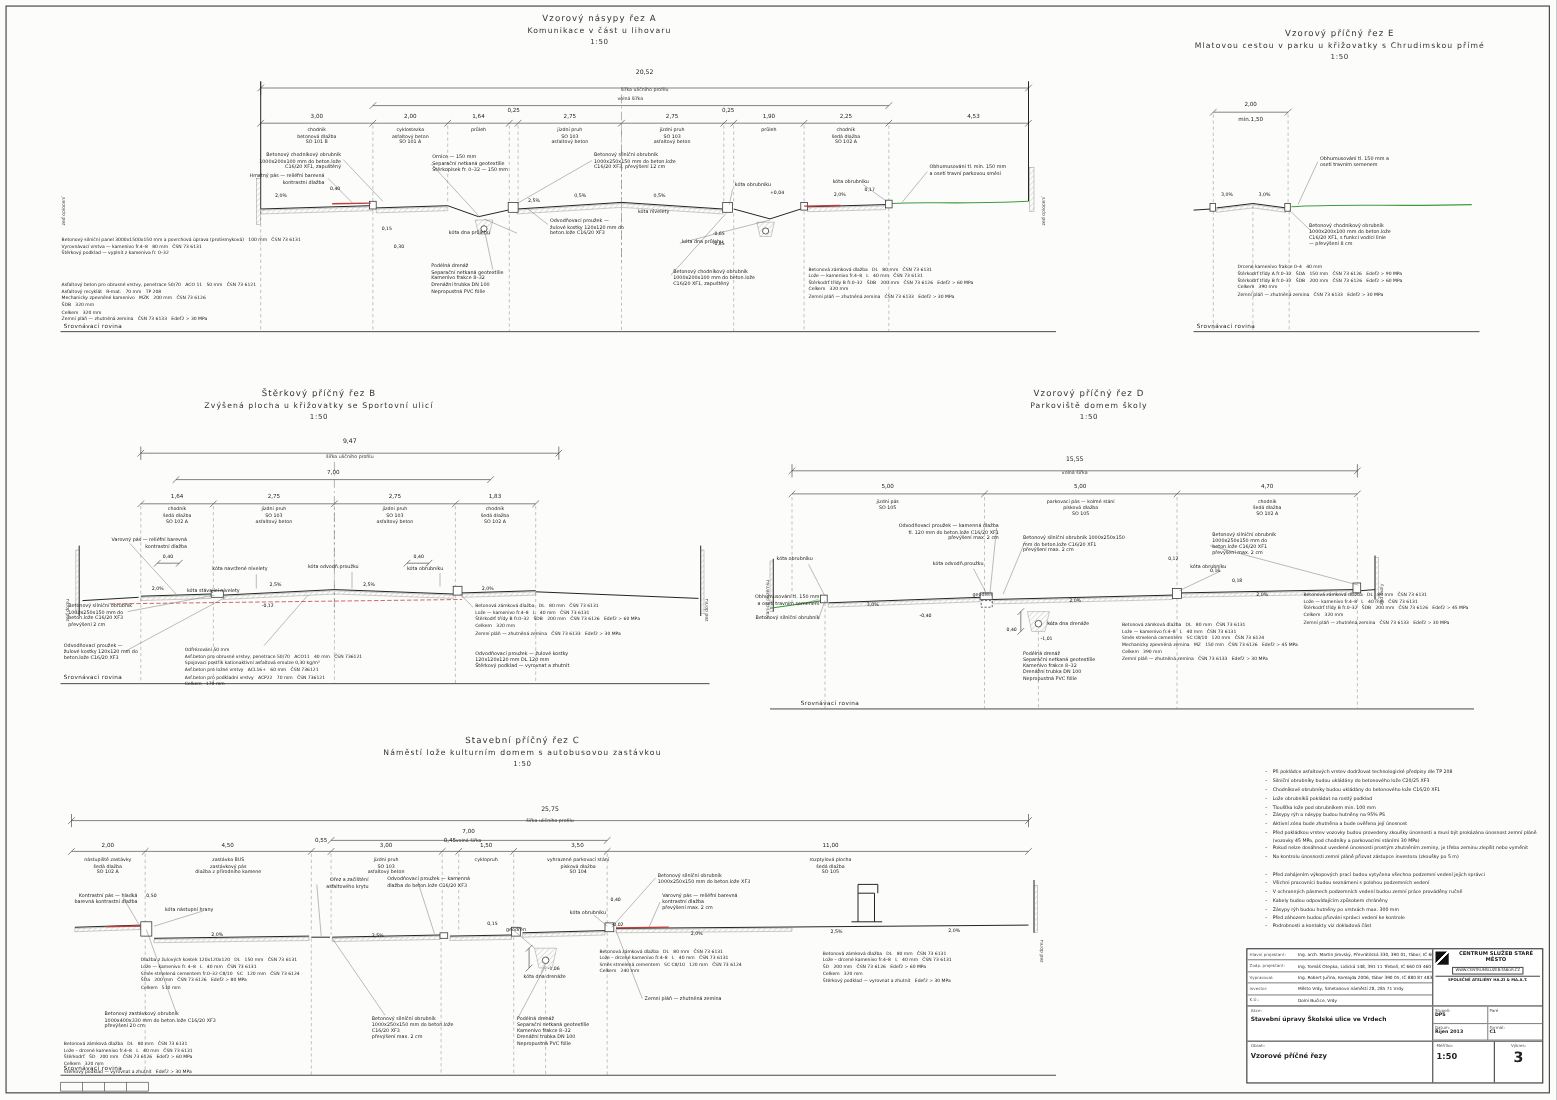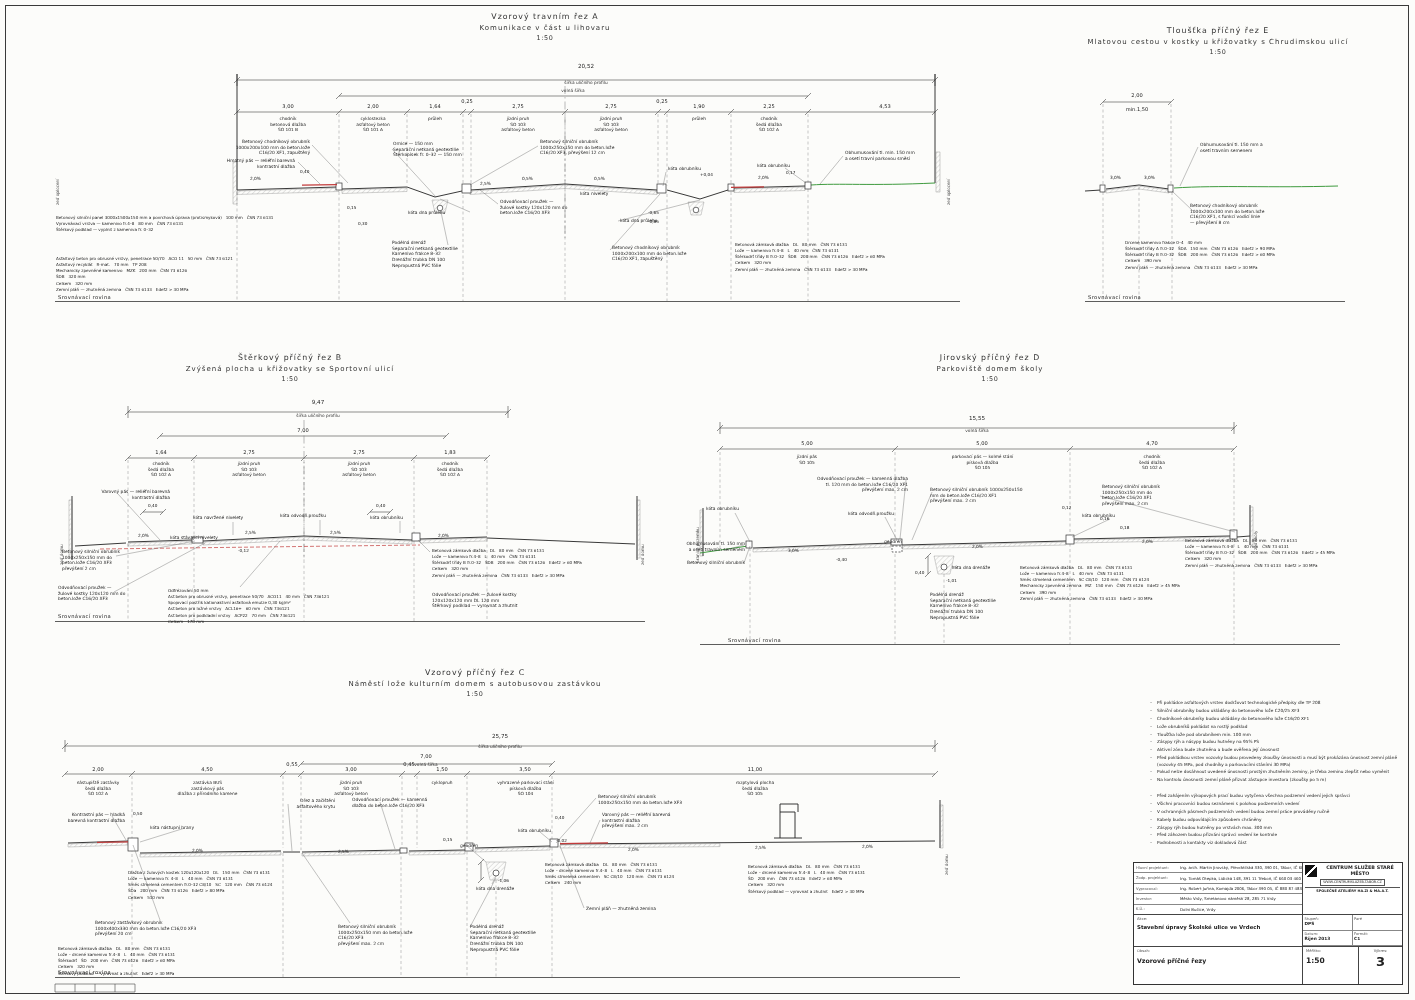--- a/index.html
+++ b/index.html
@@ -263,21 +263,21 @@
     </g>
     <path d="M55,977.5H960" stroke="#333" stroke-width="0.8" fill="none"></path>
     <path d="M55,984H135V992H55Z M75,984V992 M95,984V992 M115,984V992" stroke="#444" stroke-width="0.6" fill="none"></path>
     <g stroke="#666" stroke-width="0.4" fill="none">
       <path d="M112,816L126,840 M185,828L140,842 M288,804L292,851 M380,802L395,849 M596,798L556,843 M600,820L590,843 M540,832L552,842 M466,845L486,862 M492,884L496,876 M160,920L133,845 M350,923L302,853 M470,927L496,878 M584,908L560,846"></path>
     </g>
   </g>
 </svg>
 
 <div class="tt" style="left:545px;top:12px">
-  <div class="l1">Vzorový travním řez A</div>
+  <div class="l1">Vzorový násypy řez A</div>
   <div class="l2">Komunikace v část u lihovaru</div>
   <div class="l3">1:50</div>
 </div>
 <div class="dm dmt" style="left:586px;top:63px">20,52</div>
 <div class="cap" style="left:586px;top:80px">šířka uličního profilu</div>
 <div class="cap" style="left:573px;top:88px">volná šířka</div>
 <div class="dm" style="left:288px;top:103px">3,00</div>
 <div class="dm" style="left:373px;top:103px">2,00</div>
 <div class="dm" style="left:435px;top:103px">1,64</div>
 <div class="dm" style="left:467px;top:98px">0,25</div>
@@ -357,22 +357,22 @@
 <div class="vv" style="left:358px;top:221px">0,30</div>
 <div class="vv" style="left:648px;top:210px">-0,65</div>
 <div class="vv" style="left:648px;top:219px">-0,85</div>
 <div class="vv" style="left:700px;top:172px">+0,04</div>
 <div class="vv" style="left:786px;top:170px">0,17</div>
 <div class="vl" style="left:60px;top:200px">zeď oplocení</div>
 <div class="vl" style="left:951px;top:200px">zeď oplocení</div>
 <div class="datum" style="left:58px;top:294px">Srovnávací rovina</div>
 
 <div class="tt" style="left:1218px;top:26px">
-  <div class="l1">Tloušťka příčný řez E</div>
-  <div class="l2">Mlatovou cestou v kostky u křižovatky s Chrudimskou ulicí</div>
+  <div class="l1">Vzorový příčný řez E</div>
+  <div class="l2">Mlatovou cestou v parku u křižovatky s Chrudimskou přímé</div>
   <div class="l3">1:50</div>
 </div>
 <div class="dm" style="left:1137px;top:92px">2,00</div>
 <div class="dm" style="left:1137px;top:106px">min.1,50</div>
 <div class="sl" style="left:1110px;top:175px">3,0%</div>
 <div class="sl" style="left:1144px;top:175px">3,0%</div>
 <div class="lb" style="left:1200px;top:142px;width:110px">Obhumusování tl. 150 mm a
 osetí travním semenem</div>
 <div class="lb" style="left:1190px;top:203px;width:135px">Betonový chodníkový obrubník
 1000x200x100 mm do beton.lože
@@ -441,21 +441,21 @@
 Celkem   320 mm
 Zemní pláň — zhutněná zemina   ČSN 73 6133   Edef2 &gt; 30 MPa</div>
 <div class="lb" style="left:432px;top:592px;width:200px">Odvodňovací proužek — žulové kostky
 120x120x120 mm   DL   120 mm
 Štěrkový podklad — vyrovnat a zhutnit</div>
 <div class="vl" style="left:64px;top:560px">zeď domu</div>
 <div class="vl" style="left:645px;top:560px">zeď domu</div>
 <div class="datum" style="left:58px;top:613px">Srovnávací rovina</div>
 
 <div class="tt" style="left:990px;top:353px">
-  <div class="l1">Jirovský příčný řez D</div>
+  <div class="l1">Vzorový příčný řez D</div>
   <div class="l2">Parkoviště domem školy</div>
   <div class="l3">1:50</div>
 </div>
 <div class="dm dmt" style="left:977px;top:415px">15,55</div>
 <div class="cap" style="left:977px;top:428px">volná šířka</div>
 <div class="dm" style="left:807px;top:440px">5,00</div>
 <div class="dm" style="left:982px;top:440px">5,00</div>
 <div class="dm" style="left:1152px;top:440px">4,70</div>
 <div class="col" style="left:807px;top:454px">jízdní pás
 SO 105</div>
@@ -506,21 +506,21 @@
 <div class="lb pr" style="left:1185px;top:538px">Betonová zámková dlažba   DL   80 mm   ČSN 73 6131
 Lože — kamenivo fr.4–8   L   40 mm   ČSN 73 6131
 Štěrkodrť třídy B fr.0–32   ŠDB   200 mm   ČSN 73 6126   Edef2 &gt; 45 MPa
 Celkem   320 mm
 Zemní pláň — zhutněná zemina   ČSN 73 6133   Edef2 &gt; 30 MPa</div>
 <div class="vl" style="left:700px;top:558px">hranice pozemku</div>
 <div class="vl" style="left:1258px;top:545px">zeď školy</div>
 <div class="datum" style="left:728px;top:637px">Srovnávací rovina</div>
 
 <div class="tt" style="left:475px;top:668px">
-  <div class="l1">Vzorový příčný řez C</div>
+  <div class="l1">Stavební příčný řez C</div>
   <div class="l2">Náměstí lože kulturním domem s autobusovou zastávkou</div>
   <div class="l3">1:50</div>
 </div>
 <div class="dm dmt" style="left:500px;top:733px">25,75</div>
 <div class="cap" style="left:500px;top:744px">šířka uličního profilu</div>
 <div class="dm" style="left:426px;top:753px">7,00</div>
 <div class="cap" style="left:426px;top:762px">volná šířka</div>
 <div class="dm" style="left:98px;top:766px">2,00</div>
 <div class="dm" style="left:207px;top:766px">4,50</div>
 <div class="dm" style="left:292px;top:761px">0,55</div>

